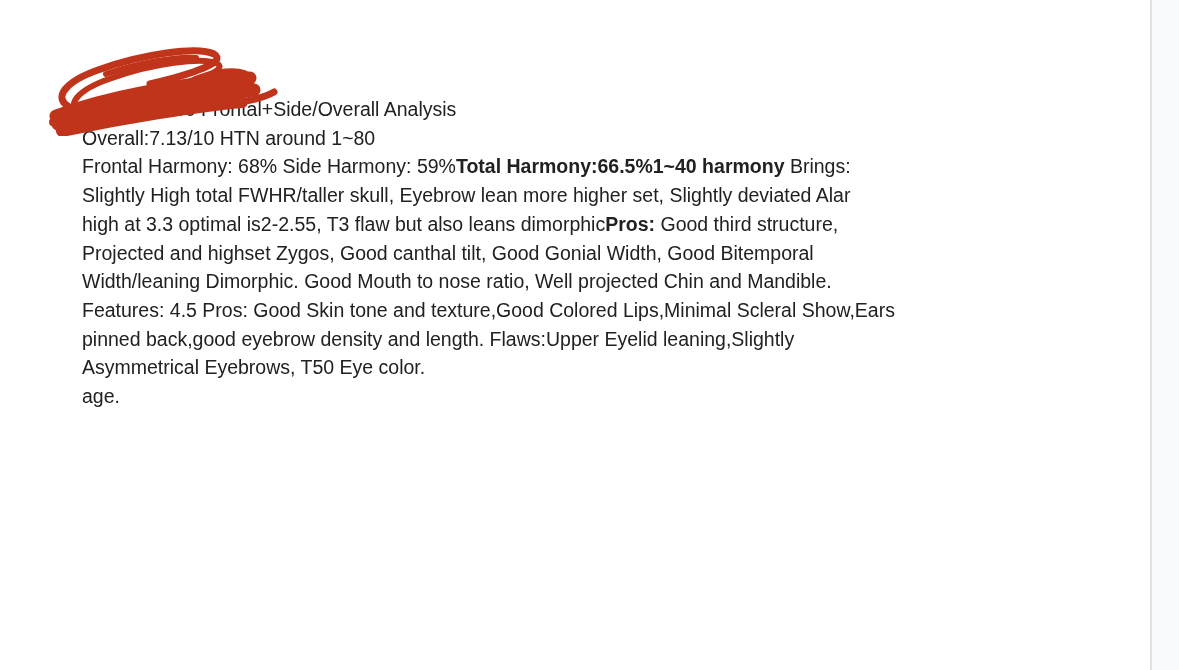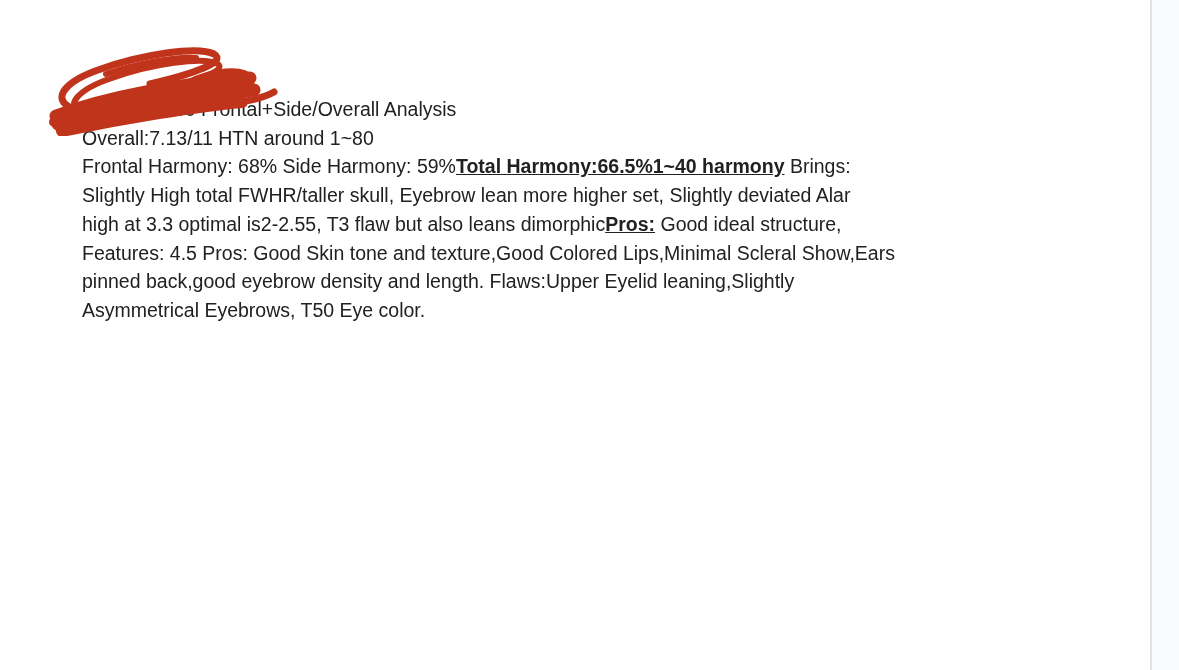--- a/index.html
+++ b/index.html
@@ -29,42 +29,45 @@
   .analysis-text {
     position: absolute;
     left: 82px; top: 95px;
     width: 960px;
     font-size: 19.5px;
     line-height: 28.7px;
     color: #202122;
     letter-spacing: 0px;
   }
   .text-line { white-space: pre; }
-  .seg-bold { font-weight: bold; text-decoration: underline; }
+  .seg-bold { font-weight: bold; }
   .scribble {
     position: absolute;
     left: 46px; top: 44px;
     width: 232px; height: 92px;
     pointer-events: none;
   }
 </style>
 </head>
 <body>
 
 <div class="page">
 
   <div class="analysis-text" id="analysis-text">
       <div class="text-line" style="padding-left: 92px;"><span class="seg">50 Frontal+Side/Overall Analysis</span></div>
-      <div class="text-line"><span class="seg">Overall:7.13/11 HTN around 1~80</span></div>
+      <div class="text-line"><span class="seg">Overall:7.13/10 HTN around 1~80</span></div>
       <div class="text-line"><span class="seg">Frontal Harmony: 68% Side Harmony: 59%</span><span class="seg-bold">Total Harmony:66.5%1~40 harmony</span><span class="seg"> Brings:</span></div>
       <div class="text-line"><span class="seg">Slightly High total FWHR/taller skull, Eyebrow lean more higher set, Slightly deviated Alar</span></div>
-      <div class="text-line"><span class="seg">high at 3.3 optimal is2-2.55, T3 flaw but also leans dimorphic</span><span class="seg-bold">Pros:</span><span class="seg"> Good ideal structure,</span></div>
+      <div class="text-line"><span class="seg">high at 3.3 optimal is2-2.55, T3 flaw but also leans dimorphic</span><span class="seg-bold">Pros:</span><span class="seg"> Good third structure,</span></div>
+      <div class="text-line"><span class="seg">Projected and highset Zygos, Good canthal tilt, Good Gonial Width, Good Bitemporal</span></div>
+      <div class="text-line"><span class="seg">Width/leaning Dimorphic. Good Mouth to nose ratio, Well projected Chin and Mandible.</span></div>
       <div class="text-line"><span class="seg">Features: 4.5 Pros: Good Skin tone and texture,Good Colored Lips,Minimal Scleral Show,Ears</span></div>
       <div class="text-line"><span class="seg">pinned back,good eyebrow density and length. Flaws:Upper Eyelid leaning,Slightly</span></div>
       <div class="text-line"><span class="seg">Asymmetrical Eyebrows, T50 Eye color.</span></div>
+      <div class="text-line"><span class="seg">age.</span></div>
     </div>
 
   <svg class="scribble" viewBox="0 0 232 92">
     <g id="scribble-group" fill="none" stroke="#c1341c" stroke-linecap="round">
       <path d="M22 62 C 8 54, 18 38, 52 26 C 96 10, 152 2, 168 10 C 182 18, 146 30, 104 40" stroke-width="7"></path>
       <path d="M34 68 C 20 62, 30 46, 66 34 C 104 20, 158 12, 172 20 C 182 28, 140 40, 100 48" stroke-width="6"></path>
       <path d="M10 72 C 64 52, 136 40, 204 34" stroke-width="13"></path>
       <path d="M12 80 C 70 64, 150 50, 208 46" stroke-width="13"></path>
       <path d="M16 87 C 78 74, 152 62, 196 58" stroke-width="12"></path>
       <path d="M8 78 C 50 74, 120 64, 180 56" stroke-width="10"></path>

